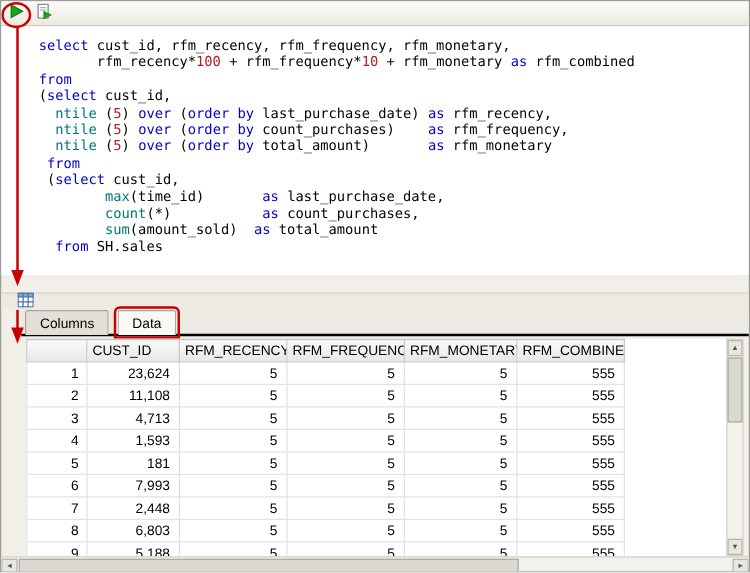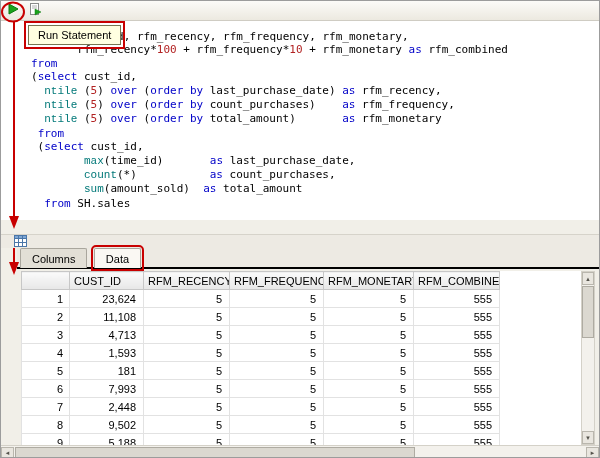--- a/index.html
+++ b/index.html
@@ -11,21 +11,21 @@
     background:linear-gradient(#FCFBF8,#ECE9E0);border-bottom:1px solid #CFCCC3;
     display:flex;align-items:center;gap:4px;padding-left:3px;}
   .tb-btn{width:18px;height:17px;border:none;background:transparent;padding:0;
     display:flex;align-items:center;justify-content:center;cursor:pointer;}
 
   
   .editor{position:absolute;left:0;top:20px;width:100%;height:199px;background:#fff;}
   #code{margin:0;padding:9px 0 0 30px;}
   .code-line{font-family:"DejaVu Sans Mono",monospace;font-size:11px;line-height:13.4px;
     white-space:pre;color:#000;}
-  .kw{color:#0000C8;} .fn{color:#007878;font-family:Liberation Mono, monospace;} .num{color:#B22222;} .pl{color:#000;}
+  .kw{color:#0000C8;} .fn{color:#007878;} .num{color:#B22222;} .pl{color:#000;}
 
   .tooltip{position:absolute;left:27px;top:24px;background:#FFFFE1;border:1px solid #767651;
     padding:3px 9px;font-size:11px;line-height:12px;color:#000;z-index:5;
     outline:2px solid #C80000;outline-offset:2px;}
 
   .statusbar{position:absolute;left:0;top:219px;width:100%;height:14px;box-sizing:border-box;
     background:#EDEAE3;border-top:1px solid #C6C3BA;font-size:10.5px;line-height:13px;
     text-align:right;padding-right:6px;color:#1A1A1A;}
 
   .results-toolbar{position:absolute;left:0;top:233px;width:100%;height:14px;box-sizing:border-box;
@@ -88,21 +88,20 @@
           <polygon points="7,7 13,10 7,13" fill="#1AA31B" stroke="#0C7A0E" stroke-width="0.5"></polygon>
         </svg>
       </span>
     </button>
   </div>
 
   <div class="editor">
     <pre id="code"><div class="code-line"><span class="kw">select</span><span class="pl"> cust_id, rfm_recency, rfm_frequency, rfm_monetary,</span></div><div class="code-line"><span class="pl">       rfm_recency*</span><span class="num">100</span><span class="pl"> + rfm_frequency*</span><span class="num">10</span><span class="pl"> + rfm_monetary </span><span class="kw">as</span><span class="pl"> rfm_combined</span></div><div class="code-line"><span class="kw">from</span></div><div class="code-line"><span class="pl">(</span><span class="kw">select</span><span class="pl"> cust_id,</span></div><div class="code-line"><span class="pl">  </span><span class="fn">ntile</span><span class="pl"> (</span><span class="num">5</span><span class="pl">) </span><span class="kw">over</span><span class="pl"> (</span><span class="kw">order by</span><span class="pl"> last_purchase_date) </span><span class="kw">as</span><span class="pl"> rfm_recency,</span></div><div class="code-line"><span class="pl">  </span><span class="fn">ntile</span><span class="pl"> (</span><span class="num">5</span><span class="pl">) </span><span class="kw">over</span><span class="pl"> (</span><span class="kw">order by</span><span class="pl"> count_purchases)    </span><span class="kw">as</span><span class="pl"> rfm_frequency,</span></div><div class="code-line"><span class="pl">  </span><span class="fn">ntile</span><span class="pl"> (</span><span class="num">5</span><span class="pl">) </span><span class="kw">over</span><span class="pl"> (</span><span class="kw">order by</span><span class="pl"> total_amount)       </span><span class="kw">as</span><span class="pl"> rfm_monetary</span></div><div class="code-line"><span class="pl"> </span><span class="kw">from</span></div><div class="code-line"><span class="pl"> (</span><span class="kw">select</span><span class="pl"> cust_id,</span></div><div class="code-line"><span class="pl">        </span><span class="fn">max</span><span class="pl">(time_id)       </span><span class="kw">as</span><span class="pl"> last_purchase_date,</span></div><div class="code-line"><span class="pl">        </span><span class="fn">count</span><span class="pl">(*)           </span><span class="kw">as</span><span class="pl"> count_purchases,</span></div><div class="code-line"><span class="pl">        </span><span class="fn">sum</span><span class="pl">(amount_sold)  </span><span class="kw">as</span><span class="pl"> total_amount</span></div><div class="code-line"><span class="pl">  </span><span class="kw">from</span><span class="pl"> SH.sales</span></div></pre>
   </div>
 
-  <div class="tooltip">Run Statement</div>
 
 
   <div class="results-toolbar">
     <span>
       <svg width="13" height="12" viewBox="0 0 13 12">
         <rect x="0.5" y="0.5" width="12" height="11" fill="#FFFFFF" stroke="#4A76A8"></rect>
         <rect x="0.5" y="0.5" width="12" height="3" fill="#7EA6D4" stroke="#4A76A8"></rect>
         <line x1="4.5" y1="0" x2="4.5" y2="12" stroke="#4A76A8"></line>
         <line x1="8.5" y1="0" x2="8.5" y2="12" stroke="#4A76A8"></line>
         <line x1="0" y1="7.5" x2="13" y2="7.5" stroke="#4A76A8"></line>
@@ -196,21 +195,21 @@
             <td class="rownum">7</td>
             <td>2,448</td>
             <td>5</td>
             <td>5</td>
             <td>5</td>
             <td>555</td>
             <td class="filler"></td>
           </tr>
           <tr>
             <td class="rownum">8</td>
-            <td>9,502</td>
+            <td>6,803</td>
             <td>5</td>
             <td>5</td>
             <td>5</td>
             <td>555</td>
             <td class="filler"></td>
           </tr>
           <tr>
             <td class="rownum">9</td>
             <td>5,188</td>
             <td>5</td>

